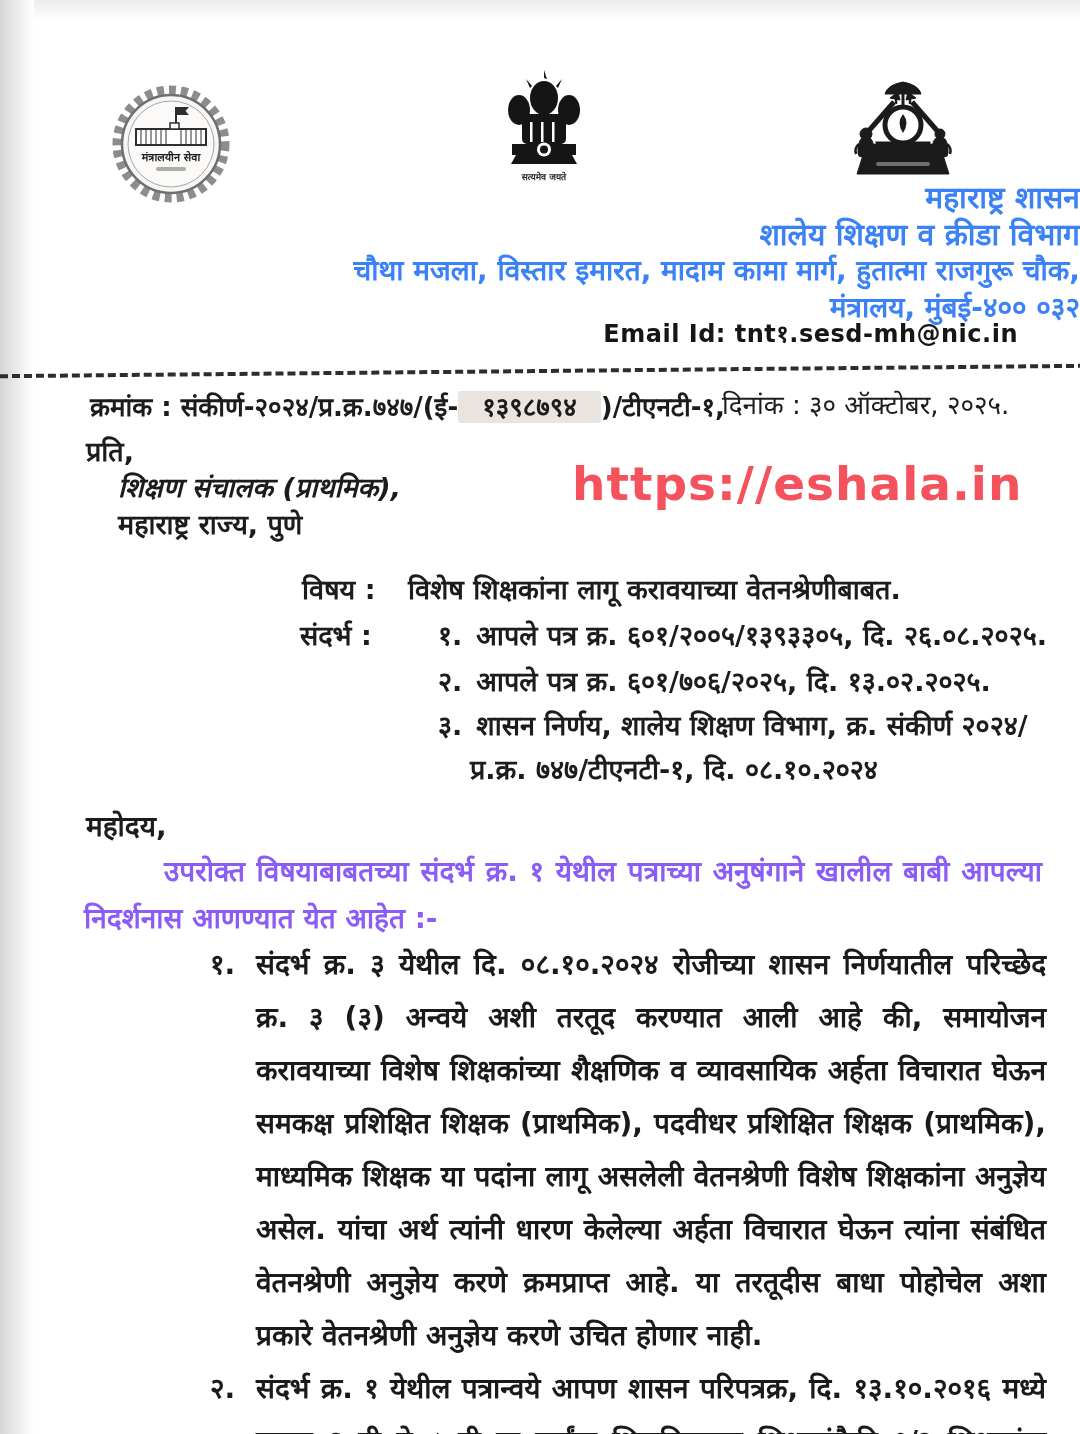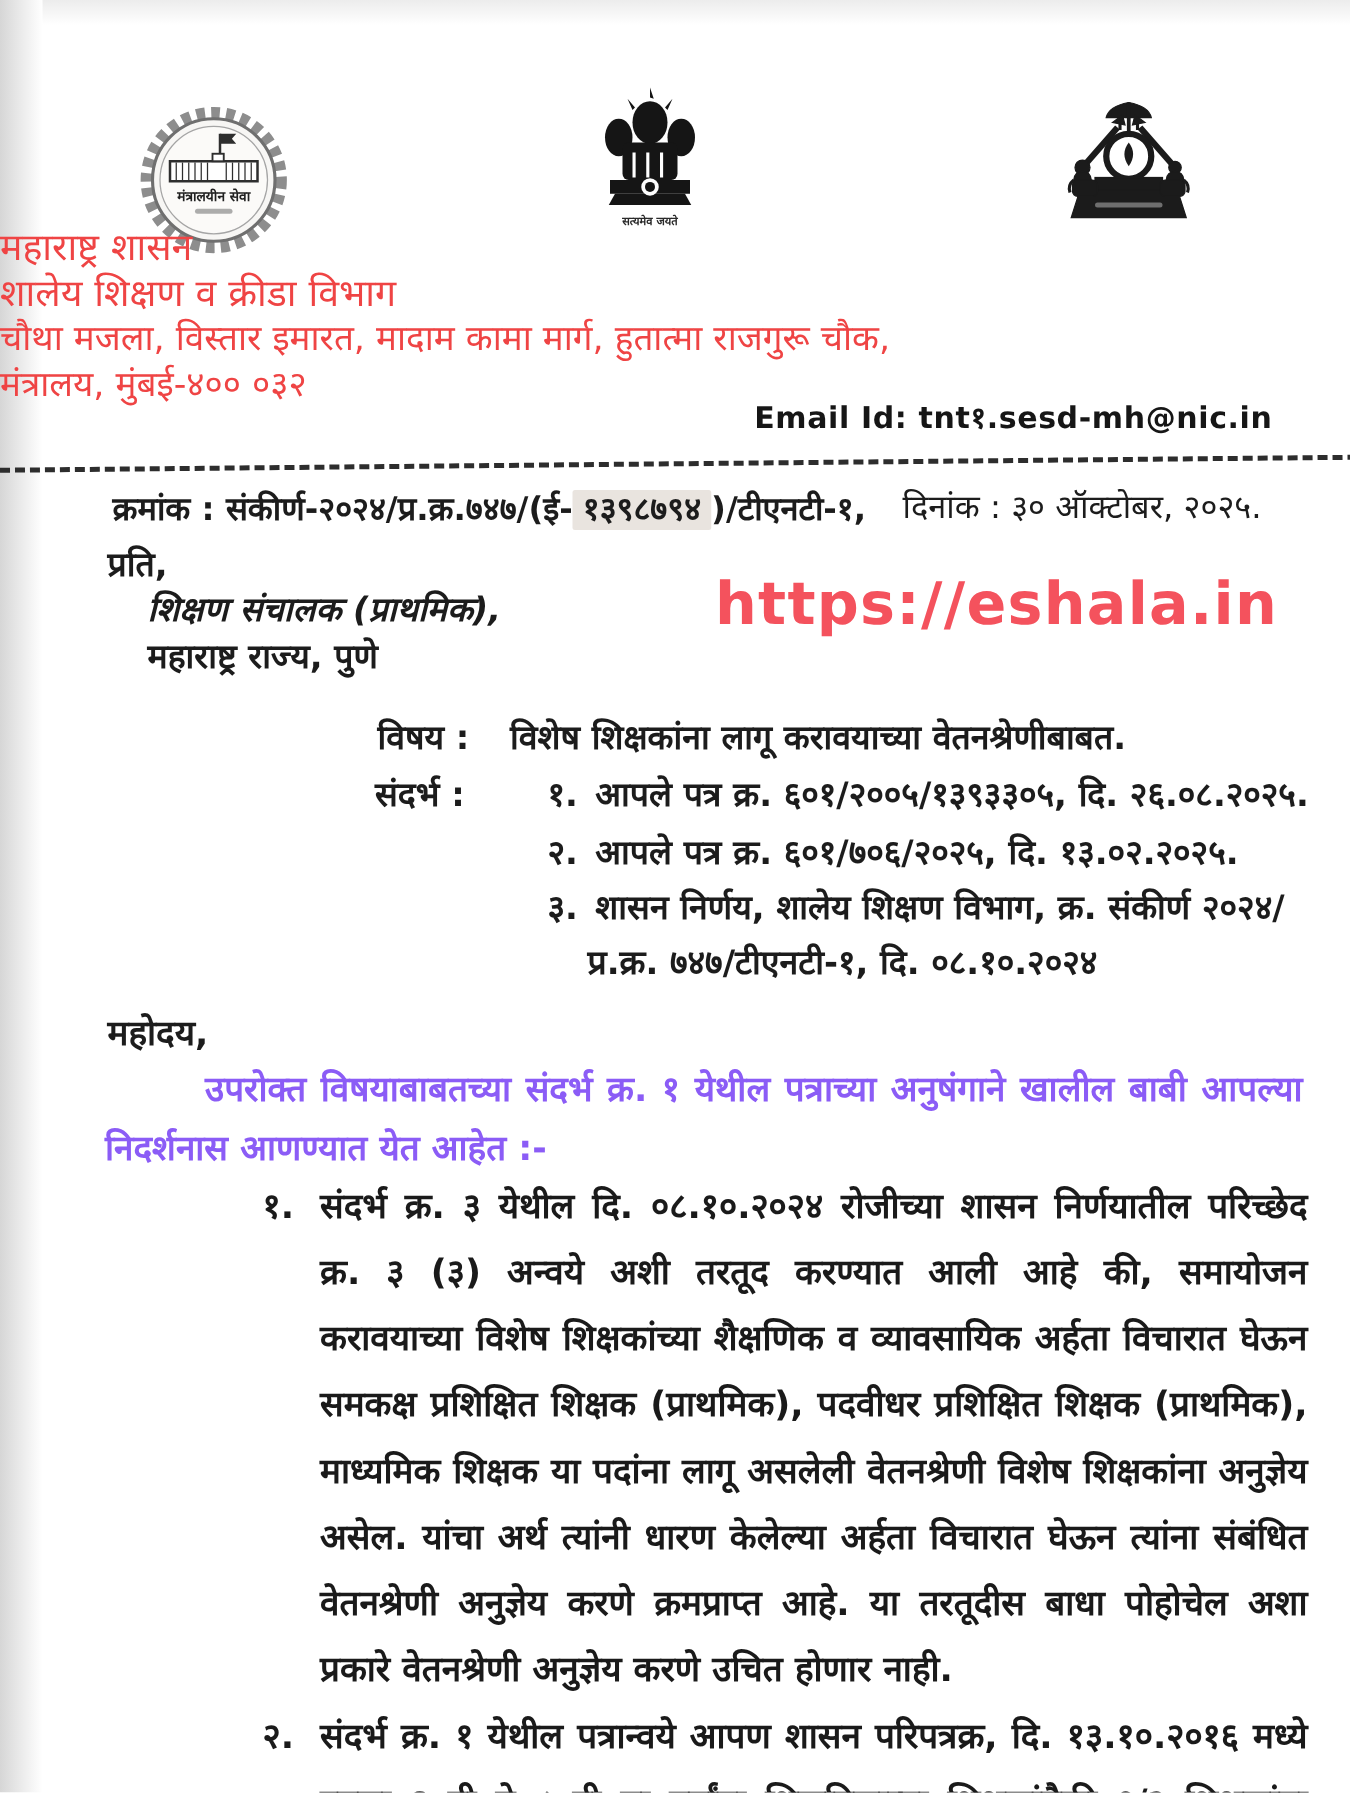--- a/index.html
+++ b/index.html
@@ -13,36 +13,36 @@
   }
   .scan-top { position:absolute; top:0; left:0; width:100%; height:20px;
     background:linear-gradient(180deg,#ececec 0%,#ffffff 100%); }
   .scan-left { position:absolute; top:0; left:0; width:34px; height:100%;
     background:linear-gradient(90deg,#d6d6d6 0%,#ededed 55%,#ffffff 100%); }
 
   .abs { position:absolute; }
 
   
   .logo-left   { left:110px; top:80px;  width:122px; height:128px; }
-  .logo-center { left:464px; top:64px;  width:112px; height:124px; }
+  .logo-center { left:488px; top:64px;  width:112px; height:124px; }
   .logo-right  { left:846px; top:78px;  width:114px; height:106px; }
 
-  .hline { left:0; width:100%; text-align:left; font-weight:normal; color:#ef4444; }
+  .hline { left:0; width:100%; text-align:right; font-weight:bold; color:#3b82f6; }
   .hline1 { top:176px; font-size:30px; }
   .hline2 { top:213px; font-size:30px; }
   .hline3 { top:250px; font-size:28px; }
   .hline4 { top:287px; font-size:28px; }
 
   .email-line { top:316px; right:62px; font-size:24px; font-weight:bold; color:#161616; letter-spacing:0.5px;margin-left:36px; }
 
   .dash-rule { top:369px; left:-12px; width:1110px; height:0;
     border-top:4px dashed #2d2d2d; transform:rotate(-0.55deg); }
 
   .ref-row  { top:388px; left:90px; font-size:26px; font-weight:bold; white-space:nowrap; }
-  .ref-hl   { background:#e9e4df; padding:1px 8px; border-radius:2px; }
+  .ref-hl   { background:#e9e4df; padding:1px 24px; border-radius:2px; }
   .date-row { top:386px; left:722px; font-size:26px; font-weight:normal; white-space:nowrap; }
 
   .prati  { top:432px; left:86px;  font-size:27px; font-weight:600; }
   .recip1 { top:468px; left:118px; font-size:27px; font-weight:600;font-style:italic; }
   .recip2 { top:505px; left:118px; font-size:27px; font-weight:600; }
 
   .watermark { top:456px; left:572px; font-size:47px; font-weight:600;
     color:#f4525d; letter-spacing:1px; white-space:nowrap; }
 
   .subj-label { top:570px; left:302px; font-size:27px; font-weight:bold; }

